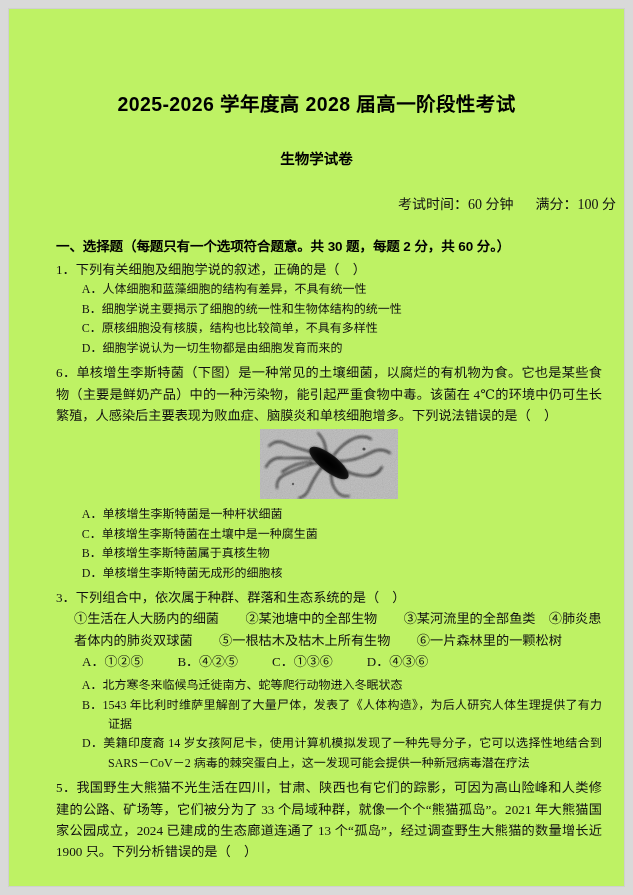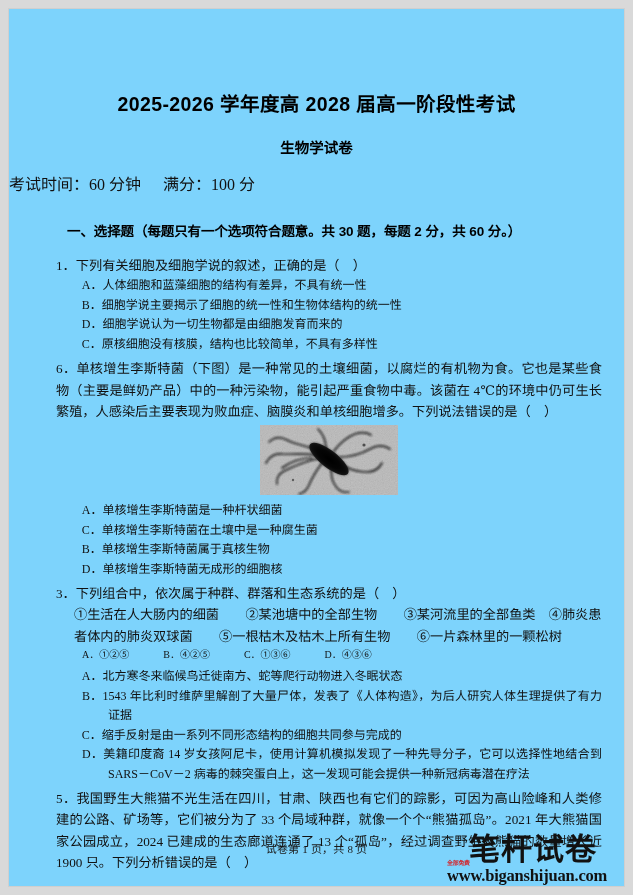--- a/index.html
+++ b/index.html
@@ -12,21 +12,21 @@
     width: 633px;
     height: 895px;
     overflow: hidden;
     font-family: "Liberation Serif", "DejaVu Serif", serif;
   }
   .page {
     position: relative;
     width: 617px;
     height: 879px;
     margin: 8px;
-    background: #7dd3fc;
+    background: #bef264;
     border: 1px solid #cfcfcf;
     box-sizing: border-box;
     overflow: hidden;
   }
   .content {
     position: absolute;
     left: 0;
     top: 0;
     width: 615px;
     padding: 0;
@@ -37,40 +37,40 @@
     margin: 0;
     padding-top: 79px;
     text-align: center;
     font-family: "Liberation Sans", "DejaVu Sans", sans-serif;
     font-size: 19.5px;
     font-weight: bold;
     letter-spacing: 0.4px;
     color: #000;
   }
   .doc-subtitle {
-    margin: 1px;
+    margin: 12px;
     padding-top: 18px;
     text-align: center;
     font-family: "Liberation Sans", "DejaVu Sans", sans-serif;
     font-size: 14.5px;
     font-weight: bold;
     color: #000;
   }
   .doc-info {
+    margin: 8px;
+    padding-top: 13px;
+    text-align: right;
+    font-size: 14px;
+    color: #111;
+  }
+  .doc-info .gap { display: inline-block; width: 22px; }
+
+  
+  .section-heading {
     margin: 0;
-    padding-top: 13px;
-    text-align: left;
-    font-size: 16px;
-    color: #111;
-  }
-  .doc-info .gap { display: inline-block; width: 22px; }
-
-  
-  .section-heading {
-    margin: 11px;
     padding: 14px 20px 0 47px;
     font-family: "Liberation Sans", "DejaVu Sans", sans-serif;
     font-size: 13.5px;
     font-weight: bold;
     color: #000;
     letter-spacing: -0.1px;
   }
 
   
   .question {
@@ -107,21 +107,21 @@
     display: inline;
   }
   .option .ocont {
     display: inline;
   }
   .option.wrap {
     padding-left: 52px;
     text-indent: -26px;
   }
   .options-inline {
-    font-size: 10px;
+    font-size: 13px;
     line-height: 1.62;
     color: #111;
     padding-left: 26px;
     white-space: nowrap;
   }
   .options-inline .opt-cell {
     display: inline-block;
   }
   .options-inline .sp { display: inline-block; width: 34px; }
 
@@ -210,22 +210,22 @@
       <span>考试时间：60 分钟</span><span class="gap"></span><span>满分：100 分</span>
     </p>
 
     <h3 class="section-heading">一、选择题（每题只有一个选项符合题意。共 30 题，每题 2 分，共 60 分。）</h3>
 
     <div class="question">
       <div class="q-stem">1．下列有关细胞及细胞学说的叙述，正确的是（　）</div>
       <ul class="options">
         <li class="option"><span class="olabel">A．</span><span class="ocont">人体细胞和蓝藻细胞的结构有差异，不具有统一性</span></li>
         <li class="option"><span class="olabel">B．</span><span class="ocont">细胞学说主要揭示了细胞的统一性和生物体结构的统一性</span></li>
+        <li class="option"><span class="olabel">C．</span><span class="ocont">原核细胞没有核膜，结构也比较简单，不具有多样性</span></li>
         <li class="option"><span class="olabel">D．</span><span class="ocont">细胞学说认为一切生物都是由细胞发育而来的</span></li>
-        <li class="option"><span class="olabel">C．</span><span class="ocont">原核细胞没有核膜，结构也比较简单，不具有多样性</span></li>
       </ul>
     </div>
 
     <div class="question">
       <div class="q-stem">6．单核增生李斯特菌（下图）是一种常见的土壤细菌，以腐烂的有机物为食。它也是某些食物（主要是鲜奶产品）中的一种污染物，能引起严重食物中毒。该菌在 4℃的环境中仍可生长繁殖，人感染后主要表现为败血症、脑膜炎和单核细胞增多。下列说法错误的是（　）</div>
       <div class="figure-wrap">
         <div class="micrograph">
           <svg width="138" height="70" viewBox="0 0 138 70" xmlns="http://www.w3.org/2000/svg">
             <defs>
               <radialGradient id="bodyG" cx="50%" cy="50%" r="55%">
@@ -282,32 +282,23 @@
       <div class="q-sub">者体内的肺炎双球菌　　⑤一根枯木及枯木上所有生物　　⑥一片森林里的一颗松树</div>
       <div class="options-inline">
         <span class="opt-cell"><span>A．</span><span>①②⑤</span></span><span class="sp"></span><span class="opt-cell"><span>B．</span><span>④②⑤</span></span><span class="sp"></span><span class="opt-cell"><span>C．</span><span>①③⑥</span></span><span class="sp"></span><span class="opt-cell"><span>D．</span><span>④③⑥</span></span>
       </div>
     </div>
 
     <div class="question">
       <ul class="options">
         <li class="option"><span class="olabel">A．</span><span class="ocont">北方寒冬来临候鸟迁徙南方、蛇等爬行动物进入冬眠状态</span></li>
         <li class="option wrap"><span class="olabel">B．</span><span class="ocont">1543 年比利时维萨里解剖了大量尸体，发表了《人体构造》，为后人研究人体生理提供了有力证据</span></li>
-        <li class="option"><span class="olabel">C．</span><span class="ocont">缩手反射是由一系列不同形态结构的细胞共同参与完成的</span></li>
         <li class="option wrap"><span class="olabel">D．</span><span class="ocont">美籍印度裔 14 岁女孩阿尼卡，使用计算机模拟发现了一种先导分子，它可以选择性地结合到 SARS－CoV－2 病毒的棘突蛋白上，这一发现可能会提供一种新冠病毒潜在疗法</span></li>
       </ul>
     </div>
 
     <div class="question">
       <div class="q-stem">5．我国野生大熊猫不光生活在四川，甘肃、陕西也有它们的踪影，可因为高山险峰和人类修建的公路、矿场等，它们被分为了 33 个局域种群，就像一个个“熊猫孤岛”。2021 年大熊猫国家公园成立，2024 已建成的生态廊道连通了 13 个“孤岛”，经过调查野生大熊猫的数量增长近 1900 只。下列分析错误的是（　）</div>
     </div>
 
   </div>
 
-  <div class="footer">
-    <div class="page-num">试卷第 1 页，共 8 页</div>
-    <div class="watermark">
-      <span class="wm-free">全部免费</span>
-      <span class="wm-cn">笔杆试卷</span>
-      <span class="wm-url">www.biganshijuan.com</span>
-    </div>
-  </div>
 </div>
 
 </body></html>

